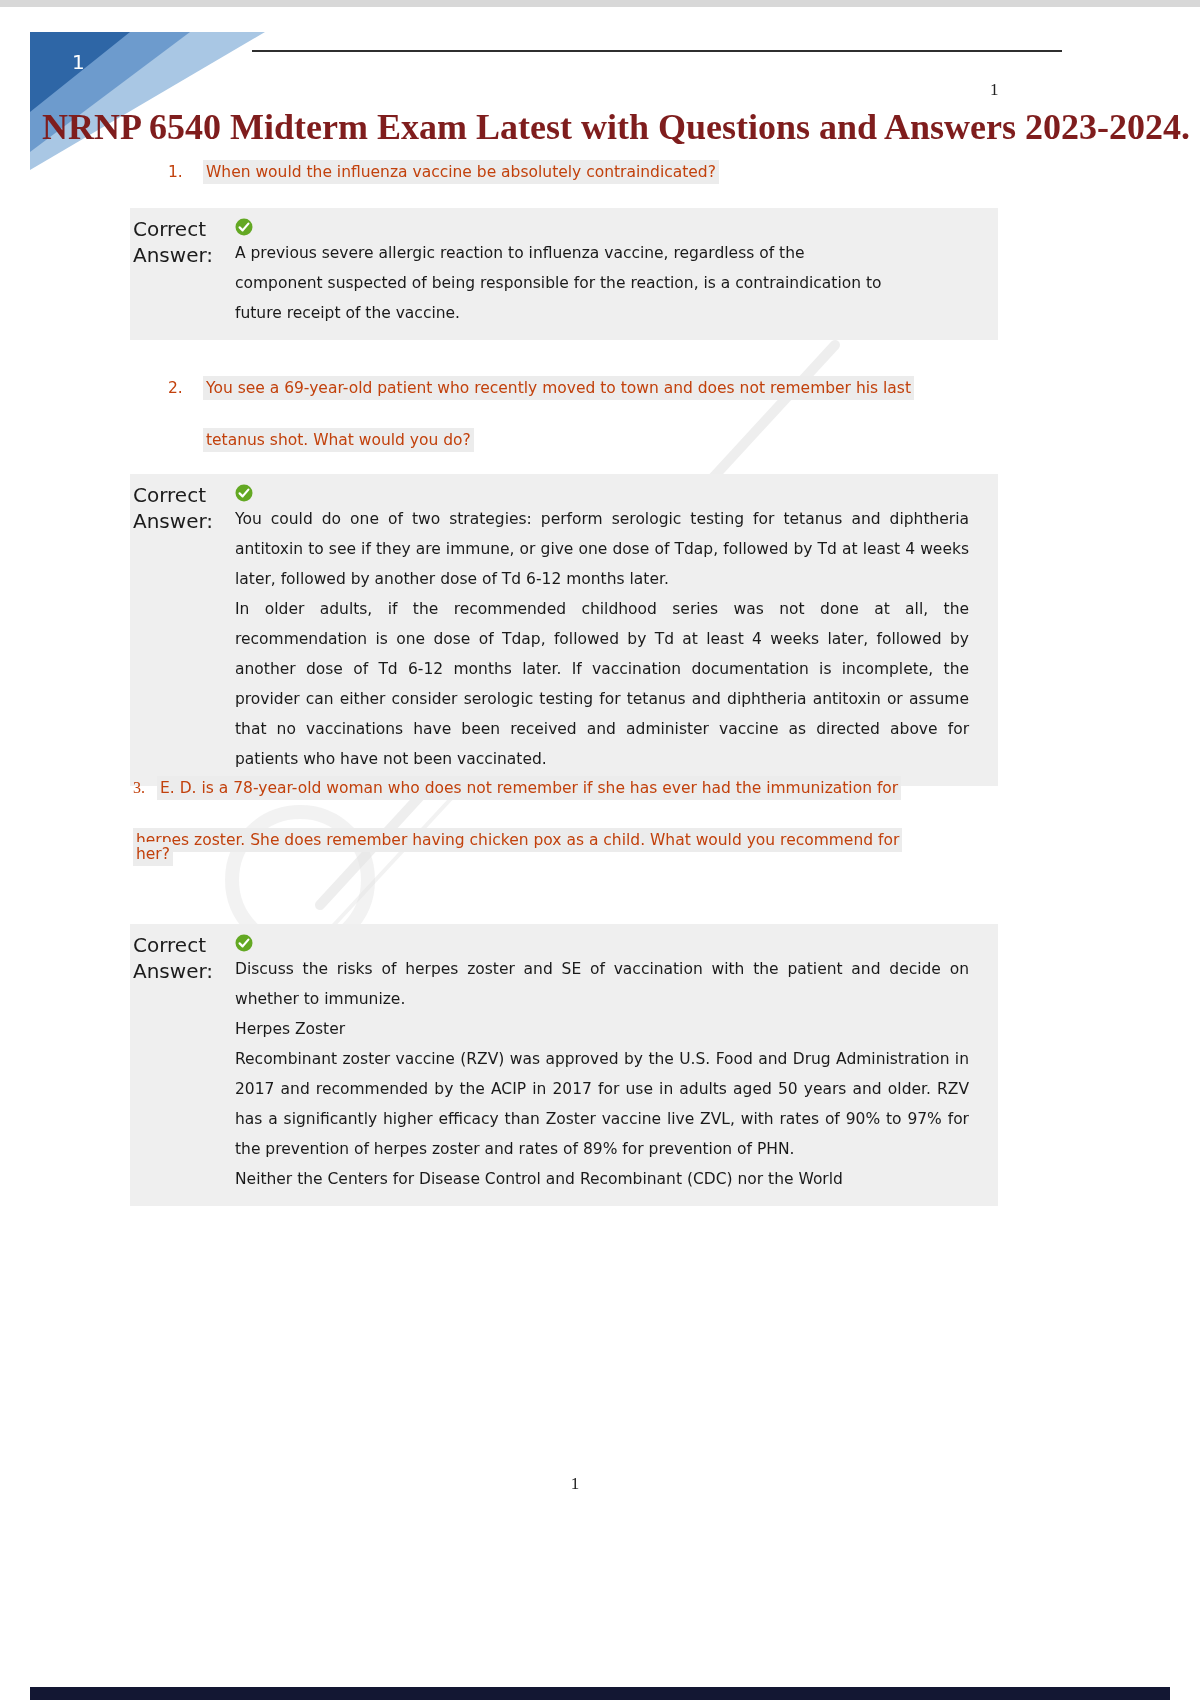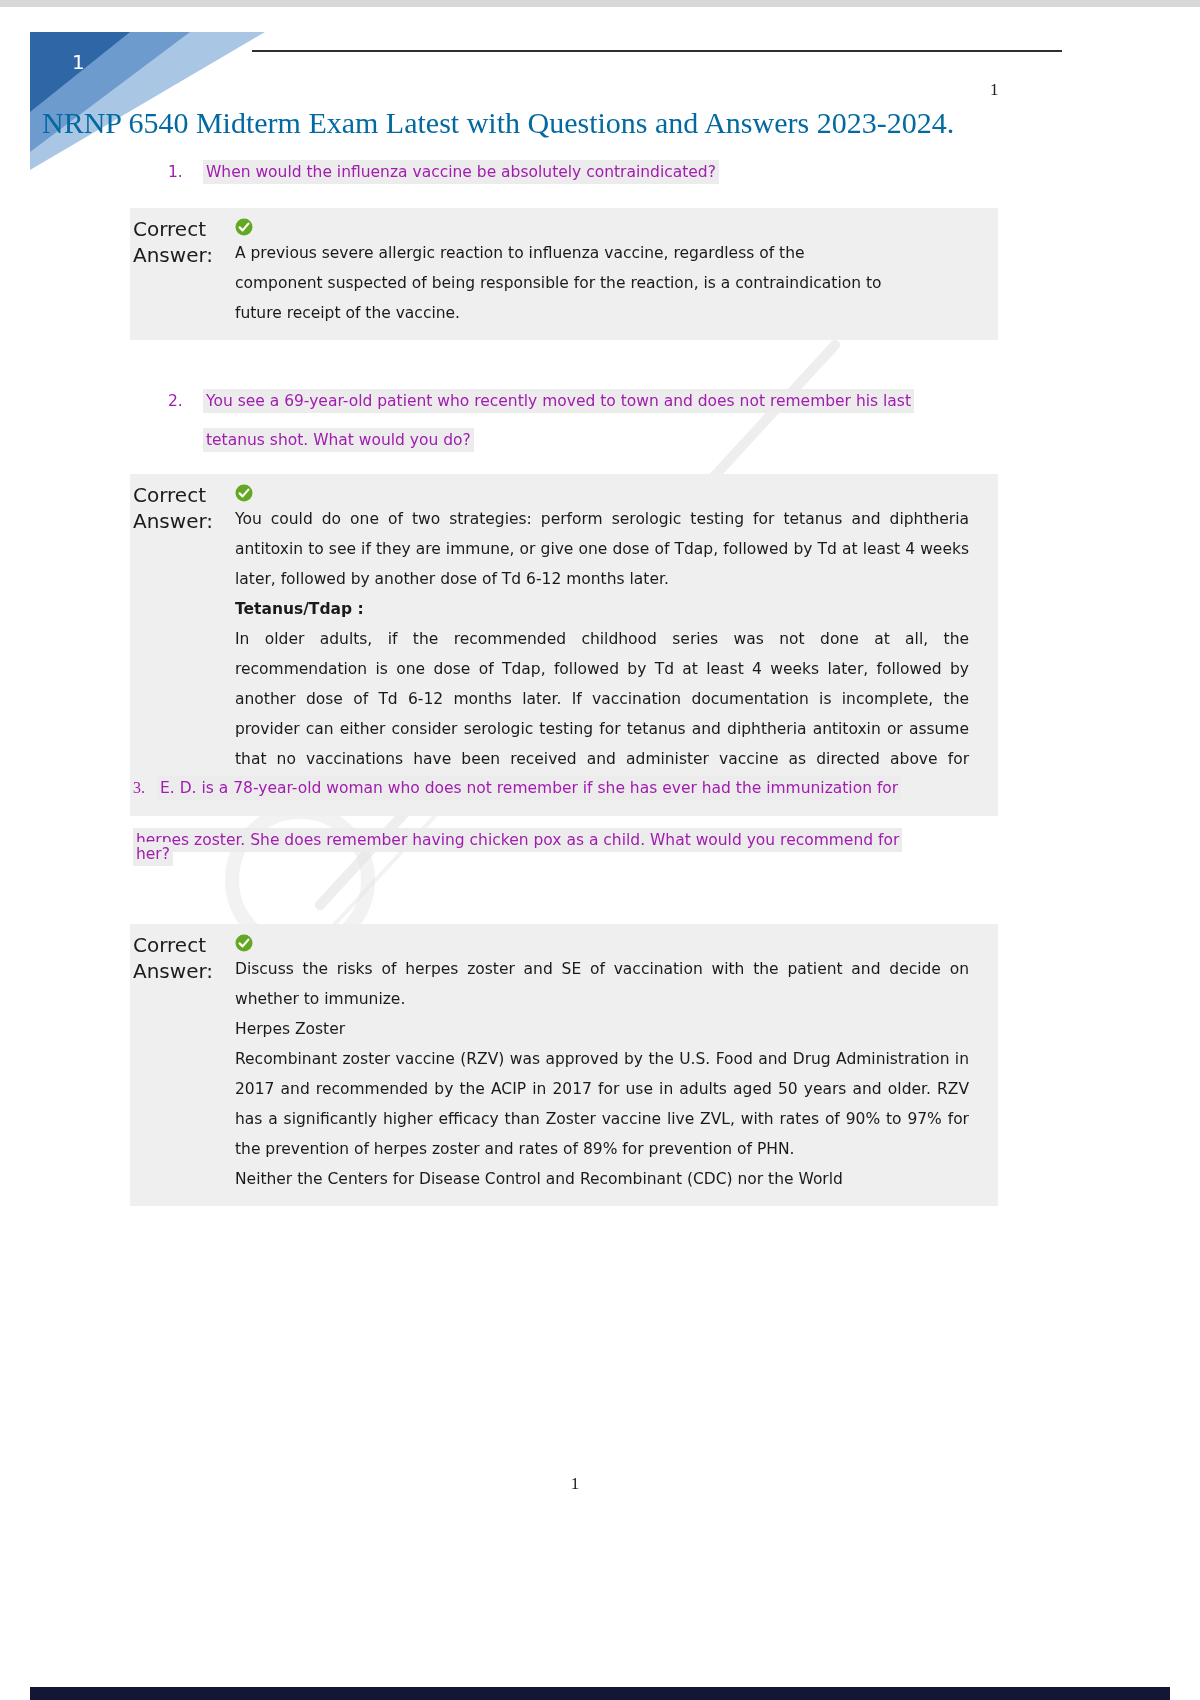--- a/index.html
+++ b/index.html
@@ -23,25 +23,25 @@
 
   .top-rule { position:absolute; left:252px; top:50px; width:810px; height:2px; background:#2f2f2f; }
 
   .pagenum-top {
     position:absolute; left:990px; top:80px;
     font-family:"Liberation Serif","DejaVu Serif",serif; font-size:17px; color:#222;
   }
 
   .title {
     position:absolute; left:42px; top:106px; width:1130px;
-    font-family:"Liberation Serif","DejaVu Serif",serif; font-weight:normal;
-    font-size:30px; color:#0369a1; white-space:nowrap;
+    font-family:"Liberation Serif","DejaVu Serif",serif; font-weight:bold;
+    font-size:36px; color:#7f1d1d; white-space:nowrap;
   }
 
-  .qline { position:absolute; font-size:15.5px; color:#a21caf; white-space:nowrap; }
+  .qline { position:absolute; font-size:15.5px; color:#c2410c; white-space:nowrap; }
   .qnum  { display:inline-block; width:35px; }
   .qnum3 { display:inline-block; width:24px; font-family:"Liberation Serif","DejaVu Serif",serif; font-size:16px; }
   .hl    { background:#ececec; padding:3px 3px; }
 
   .ans {
     position:absolute; width:868px; background:#efefef;
     display:flex; padding:8px 12px 12px 3px;
   }
   .ans-label {
     flex:0 0 102px; width:102px;
@@ -97,38 +97,37 @@
       <div class="check-row">
         <svg width="18" height="18" viewBox="0 0 18 18">
           <circle cx="9" cy="9" r="8.5" fill="#63a823"></circle>
           <path d="M4.6 9.4 L7.6 12.4 L13.4 5.6" stroke="#ffffff" stroke-width="2.2" fill="none" stroke-linecap="round" stroke-linejoin="round"></path>
         </svg>
       </div>
       <p class="ap">A previous severe allergic reaction to influenza vaccine, regardless of the component suspected of being responsible for the reaction, is a contraindication to future receipt of the vaccine.</p>
     </div>
   </div>
 
-  <div class="qline" style="left:168px; top:392px;">
+  <div class="qline" style="left:168px; top:379px;">
     <span class="qnum">2.</span><span class="hl">You see a 69-year-old patient who recently moved to town and does not remember his last</span>
   </div>
   <div class="qline" style="left:203px; top:431px;">
     <span class="hl">tetanus shot. What would you do?</span>
   </div>
 
   <div class="ans" style="left:130px; top:474px;">
     <div class="ans-label">Correct Answer:</div>
     <div class="ans-body">
       <div class="check-row">
         <svg width="18" height="18" viewBox="0 0 18 18">
           <circle cx="9" cy="9" r="8.5" fill="#63a823"></circle>
           <path d="M4.6 9.4 L7.6 12.4 L13.4 5.6" stroke="#ffffff" stroke-width="2.2" fill="none" stroke-linecap="round" stroke-linejoin="round"></path>
         </svg>
       </div>
       <p class="ap just">You could do one of two strategies: perform serologic testing for tetanus and diphtheria antitoxin to see if they are immune, or give one dose of Tdap, followed by Td at least 4 weeks later, followed by another dose of Td 6-12 months later.</p>
-      <p class="ap bold">Tetanus/Tdap :</p>
       <p class="ap just">In older adults, if the recommended childhood series was not done at all, the recommendation is one dose of Tdap, followed by Td at least 4 weeks later, followed by another dose of Td 6-12 months later. If vaccination documentation is incomplete, the provider can either consider serologic testing for tetanus and diphtheria antitoxin or assume that no vaccinations have been received and administer vaccine as directed above for patients who have not been vaccinated.</p>
     </div>
   </div>
 
   <div class="qline" style="left:133px; top:779px;">
     <span class="qnum3">3.</span><span class="hl">E. D. is a 78-year-old woman who does not remember if she has ever had the immunization for</span>
   </div>
   <div class="qline" style="left:133px; top:831px;">
     <span class="hl">herpes zoster. She does remember having chicken pox as a child. What would you recommend for</span>
   </div>

